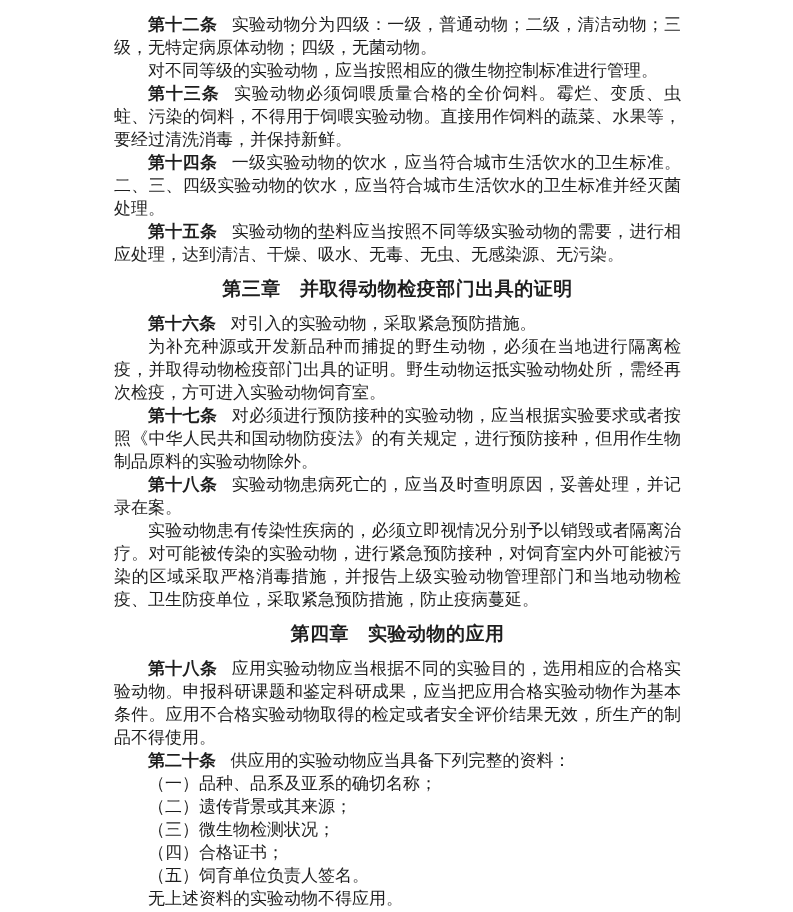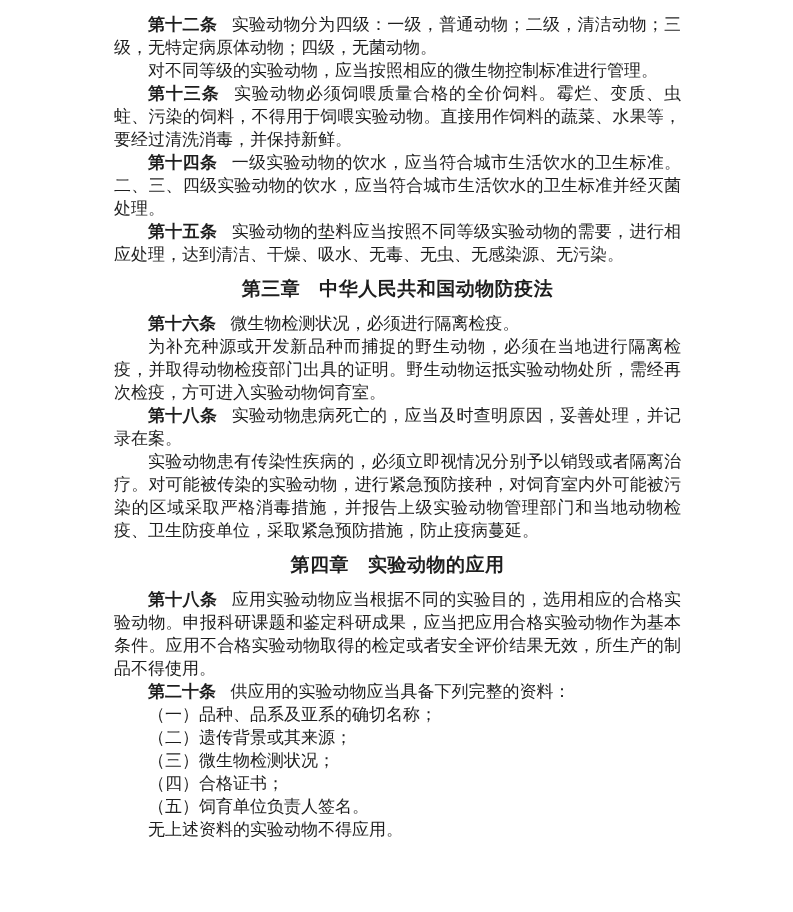--- a/index.html
+++ b/index.html
@@ -49,23 +49,24 @@
 </head>
 <body>
 
 <div class="page">
   <div class="doc-body" id="doc">
       <p class="para"><span class="article-lead">第十二条</span><span>实验动物分为四级：一级，普通动物；二级，清洁动物；三级，无特定病原体动物；四级，无菌动物。</span></p>
       <p class="para"><span>对不同等级的实验动物，应当按照相应的微生物控制标准进行管理。</span></p>
       <p class="para"><span class="article-lead">第十三条</span><span>实验动物必须饲喂质量合格的全价饲料。霉烂、变质、虫蛀、污染的饲料，不得用于饲喂实验动物。直接用作饲料的蔬菜、水果等，要经过清洗消毒，并保持新鲜。</span></p>
       <p class="para"><span class="article-lead">第十四条</span><span>一级实验动物的饮水，应当符合城市生活饮水的卫生标准。二、三、四级实验动物的饮水，应当符合城市生活饮水的卫生标准并经灭菌处理。</span></p>
       <p class="para"><span class="article-lead">第十五条</span><span>实验动物的垫料应当按照不同等级实验动物的需要，进行相应处理，达到清洁、干燥、吸水、无毒、无虫、无感染源、无污染。</span></p>
-      <div class="chapter-heading"><span class="chapter-label">第三章</span><span class="chapter-title">中华人民共和国动物防疫法</span></div>
-      <p class="para"><span class="article-lead">第十六条</span><span>微生物检测状况，必须进行隔离检疫。</span></p>
+      <div class="chapter-heading"><span class="chapter-label">第三章</span><span class="chapter-title">并取得动物检疫部门出具的证明</span></div>
+      <p class="para"><span class="article-lead">第十六条</span><span>对引入的实验动物，采取紧急预防措施。</span></p>
       <p class="para"><span>为补充种源或开发新品种而捕捉的野生动物，必须在当地进行隔离检疫，并取得动物检疫部门出具的证明。野生动物运抵实验动物处所，需经再次检疫，方可进入实验动物饲育室。</span></p>
+      <p class="para"><span class="article-lead">第十七条</span><span>对必须进行预防接种的实验动物，应当根据实验要求或者按照《中华人民共和国动物防疫法》的有关规定，进行预防接种，但用作生物制品原料的实验动物除外。</span></p>
       <p class="para"><span class="article-lead">第十八条</span><span>实验动物患病死亡的，应当及时查明原因，妥善处理，并记录在案。</span></p>
       <p class="para"><span>实验动物患有传染性疾病的，必须立即视情况分别予以销毁或者隔离治疗。对可能被传染的实验动物，进行紧急预防接种，对饲育室内外可能被污染的区域采取严格消毒措施，并报告上级实验动物管理部门和当地动物检疫、卫生防疫单位，采取紧急预防措施，防止疫病蔓延。</span></p>
       <div class="chapter-heading"><span class="chapter-label">第四章</span><span class="chapter-title">实验动物的应用</span></div>
       <p class="para"><span class="article-lead">第十八条</span><span>应用实验动物应当根据不同的实验目的，选用相应的合格实验动物。申报科研课题和鉴定科研成果，应当把应用合格实验动物作为基本条件。应用不合格实验动物取得的检定或者安全评价结果无效，所生产的制品不得使用。</span></p>
       <p class="para"><span class="article-lead">第二十条</span><span>供应用的实验动物应当具备下列完整的资料：</span></p>
       <p class="para"><span>（一）品种、品系及亚系的确切名称；</span></p>
       <p class="para"><span>（二）遗传背景或其来源；</span></p>
       <p class="para"><span>（三）微生物检测状况；</span></p>
       <p class="para"><span>（四）合格证书；</span></p>
       <p class="para"><span>（五）饲育单位负责人签名。</span></p>

